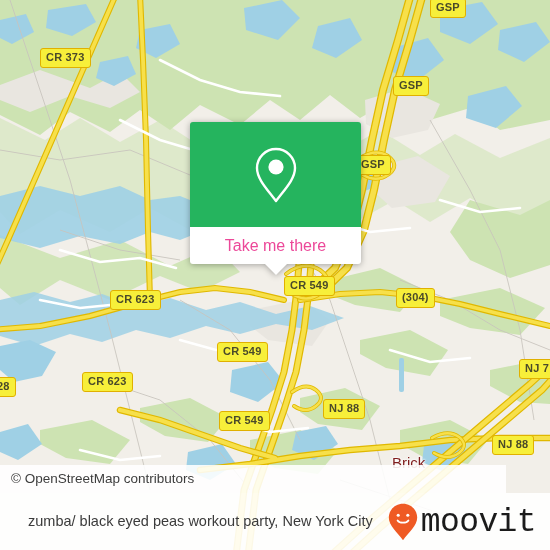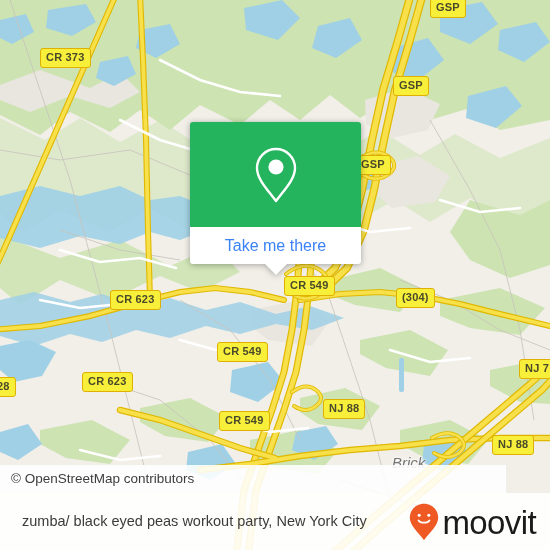--- a/index.html
+++ b/index.html
@@ -41,27 +41,26 @@
     line-height: 1;
     padding: 3px 5px 4px 5px;
     white-space: nowrap;
     letter-spacing: 0.2px;
     box-sizing: border-box;
   }
 
   
   .place-label {
     position: absolute;
-    color: #737373;
+    color: #7f1d1d;
     font-family: "Liberation Sans", sans-serif;
     font-size: 15px;
     line-height: 1;
     white-space: nowrap;
     text-shadow: 0 0 3px #fff, 0 0 3px #fff, 0 0 2px #fff;
-    font-style: italic;
   }
 
   
   .popup-card {
     position: absolute;
     left: 190px;
     top: 122px;
     width: 171px;
     border-radius: 3px;
     overflow: visible;
@@ -79,21 +78,21 @@
   .popup-bottom {
     background: #ffffff;
     height: 37px;
     border-radius: 0 0 3px 3px;
     display: flex;
     align-items: center;
     justify-content: center;
     position: relative;
   }
   .popup-label {
-    color: #3b82f6;
+    color: #ec4899;
     font-family: "Liberation Sans", sans-serif;
     font-size: 16px;
     line-height: 1;
   }
   .popup-tail {
     position: absolute;
     left: 50%;
     bottom: -11px;
     margin-left: -12px;
     width: 0;
@@ -134,34 +133,34 @@
     display: flex;
     align-items: center;
     z-index: 50;
   }
   .footer-title {
     flex: 1 1 auto;
     color: #3b3b3b;
     font-family: "Liberation Sans", sans-serif;
     font-size: 14.5px;
     line-height: 19px;
-    padding-left: 22px;
+    padding-left: 28px;
     padding-right: 10px;
     max-width: 390px;
   }
   .brand {
     flex: 0 0 auto;
     display: flex;
     align-items: center;
     padding-right: 14px;
     gap: 3px;
   }
   .brand-word {
     color: #1b1b1b;
-    font-family: Liberation Sans, sans-serif;
+    font-family: Liberation Mono, monospace;
     font-size: 33px;
     font-weight: normal;
     letter-spacing: -0.6px;
     line-height: 1;
     position: relative;
     top: 1px;
   }
 </style>
 </head>
 <body>

